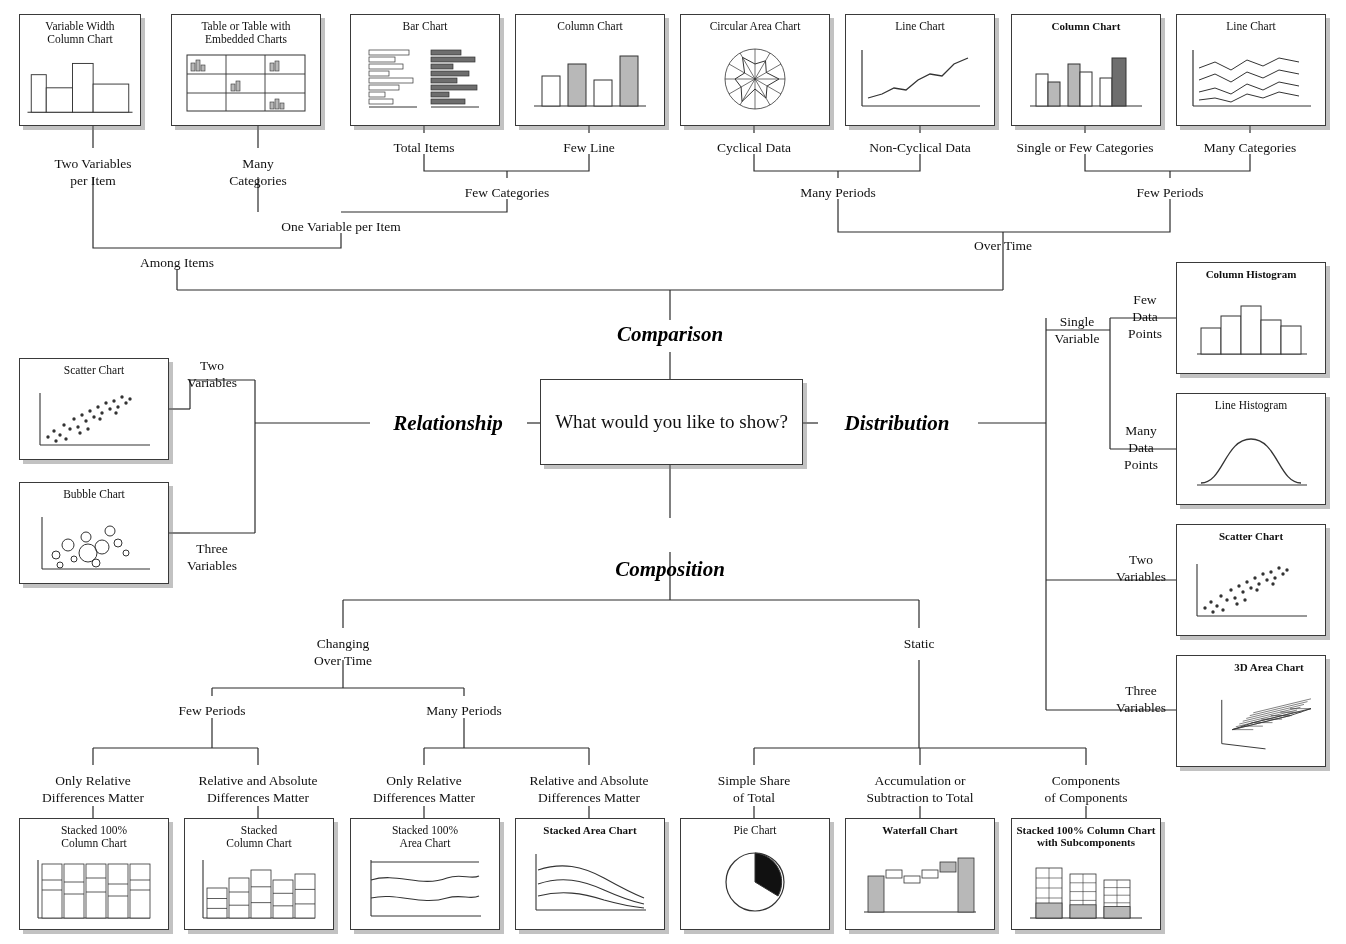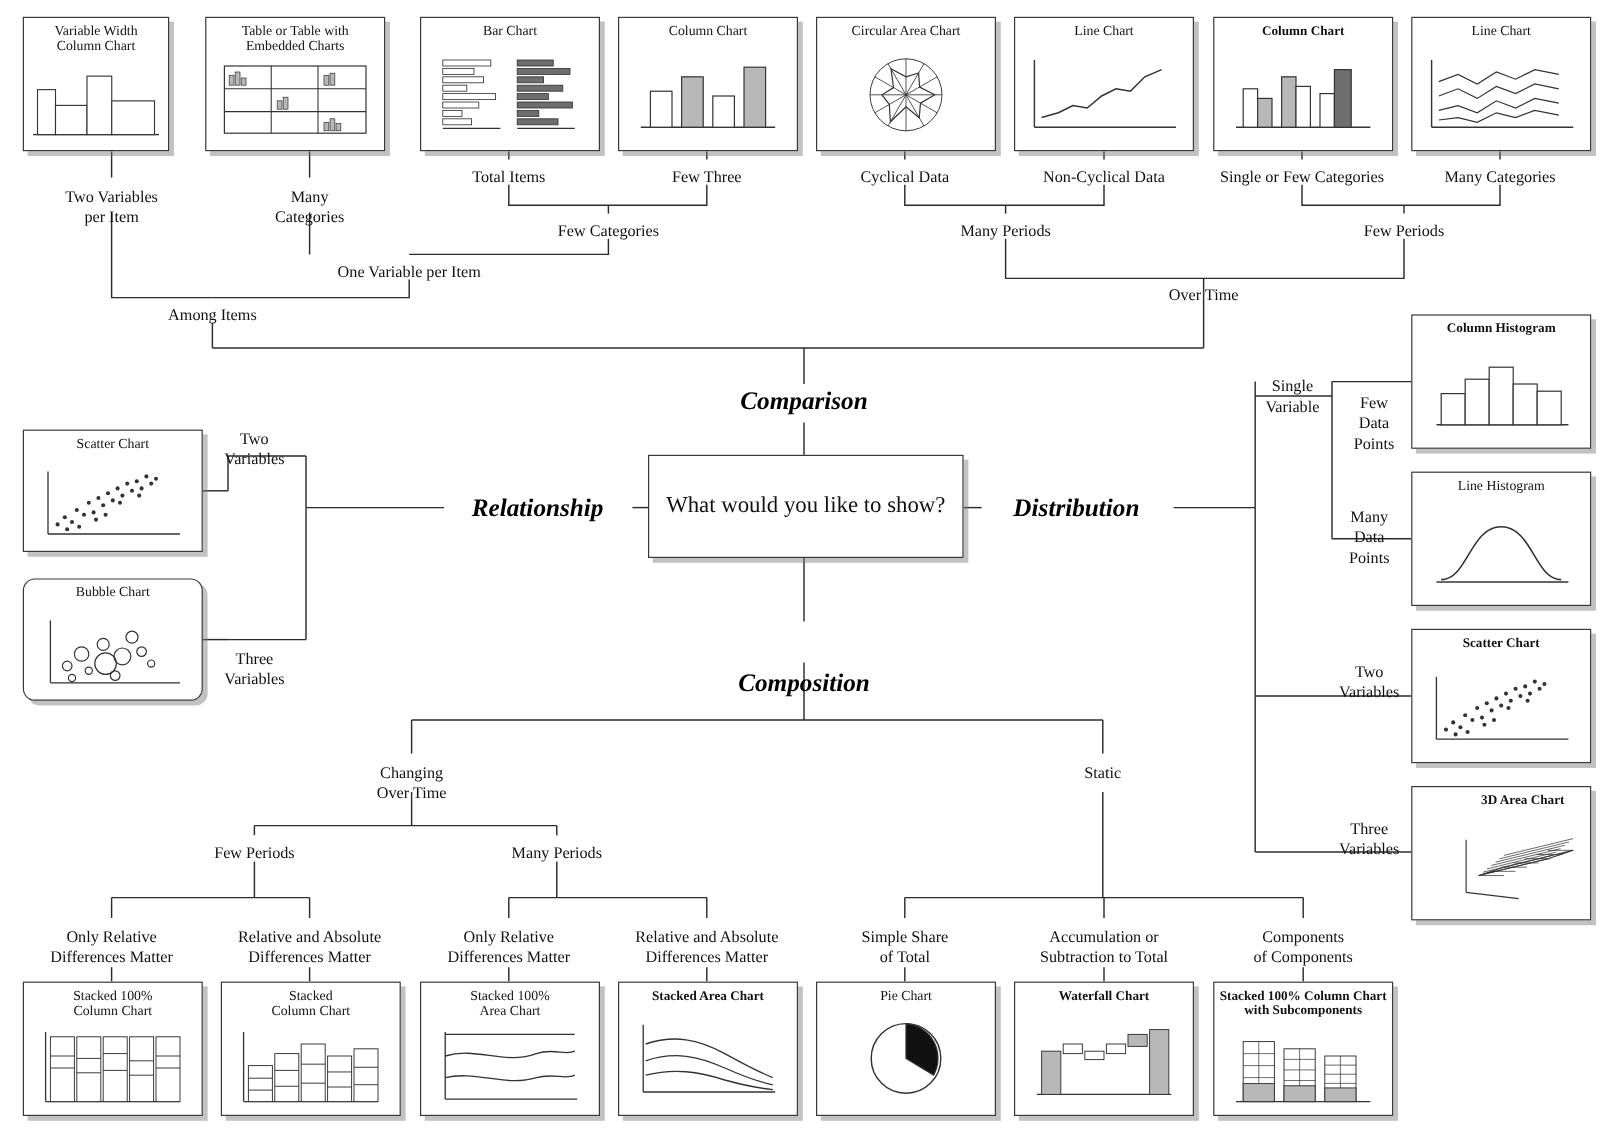--- a/index.html
+++ b/index.html
@@ -192,38 +192,38 @@
   <div class="big" style="left:448px;top:411px;">Relationship</div>
   <div class="big" style="left:897px;top:411px;">Distribution</div>
   <div class="big" style="left:670px;top:521px;margin-top:36px;">Composition</div>
 
   <div id="labels-layer">
       <div class="lbl" style="left: 93px; top: 156px;">Two Variables
 per Item</div>
       <div class="lbl" style="left: 258px; top: 156px;">Many
 Categories</div>
       <div class="lbl" style="left: 424px; top: 140px;">Total Items</div>
-      <div class="lbl" style="left: 589px; top: 140px;">Few Three</div>
+      <div class="lbl" style="left: 589px; top: 140px;">Few Line</div>
       <div class="lbl" style="left: 754px; top: 140px;">Cyclical Data</div>
       <div class="lbl" style="left: 920px; top: 140px;">Non-Cyclical Data</div>
       <div class="lbl" style="left: 1085px; top: 140px;">Single or Few Categories</div>
       <div class="lbl" style="left: 1250px; top: 140px;">Many Categories</div>
       <div class="lbl" style="left: 507px; top: 185px;">Few Categories</div>
       <div class="lbl" style="left: 838px; top: 185px;">Many Periods</div>
       <div class="lbl" style="left: 1170px; top: 185px;">Few Periods</div>
       <div class="lbl" style="left: 341px; top: 219px;">One Variable per Item</div>
       <div class="lbl" style="left: 1003px; top: 238px;">Over Time</div>
       <div class="lbl" style="left: 177px; top: 255px;">Among Items</div>
       <div class="lbl" style="left: 212px; top: 358px;">Two
 Variables</div>
       <div class="lbl" style="left: 212px; top: 541px;">Three
 Variables</div>
       <div class="lbl" style="left: 1077px; top: 314px;">Single
 Variable</div>
-      <div class="lbl" style="left: 1145px; top: 292px; margin-top: 36px;">Few
+      <div class="lbl" style="left: 1145px; top: 292px;">Few
 Data
 Points</div>
       <div class="lbl" style="left: 1141px; top: 423px;">Many
 Data
 Points</div>
       <div class="lbl" style="left: 1141px; top: 552px;">Two
 Variables</div>
       <div class="lbl" style="left: 1141px; top: 683px;">Three
 Variables</div>
       <div class="lbl" style="left: 343px; top: 636px;">Changing
@@ -401,21 +401,21 @@
             <circle cx="100" cy="14" r="1.7" fill="#333333"></circle>
             <circle cx="36" cy="54" r="1.7" fill="#333333"></circle>
             <circle cx="50" cy="48" r="1.7" fill="#333333"></circle>
             <circle cx="70" cy="34" r="1.7" fill="#333333"></circle>
             <circle cx="86" cy="28" r="1.7" fill="#333333"></circle>
             <circle cx="26" cy="56" r="1.7" fill="#333333"></circle>
             <circle cx="58" cy="44" r="1.7" fill="#333333"></circle>
           </svg>
         </div>
       </div>
-      <div class="card" style="left: 19px; top: 482px; width: 150px; height: 102px; border-radius: 10px;">
+      <div class="card" style="left: 19px; top: 482px; width: 150px; height: 102px;">
         <div class="ttl">Bubble Chart</div>
         <div class="art">
           <svg width="128" height="66" viewBox="0 0 128 66">
             <path d="M12,60 L12,8 M12,60 L120,60" stroke="#333333" stroke-width="1.1" fill="none"></path>
             <circle cx="26" cy="46" r="4" fill="none" stroke="#333333" stroke-width="1"></circle>
             <circle cx="38" cy="36" r="6" fill="none" stroke="#333333" stroke-width="1"></circle>
             <circle cx="44" cy="50" r="3" fill="none" stroke="#333333" stroke-width="1"></circle>
             <circle cx="56" cy="28" r="5" fill="none" stroke="#333333" stroke-width="1"></circle>
             <circle cx="58" cy="44" r="9" fill="none" stroke="#333333" stroke-width="1"></circle>
             <circle cx="72" cy="38" r="7" fill="none" stroke="#333333" stroke-width="1"></circle>

